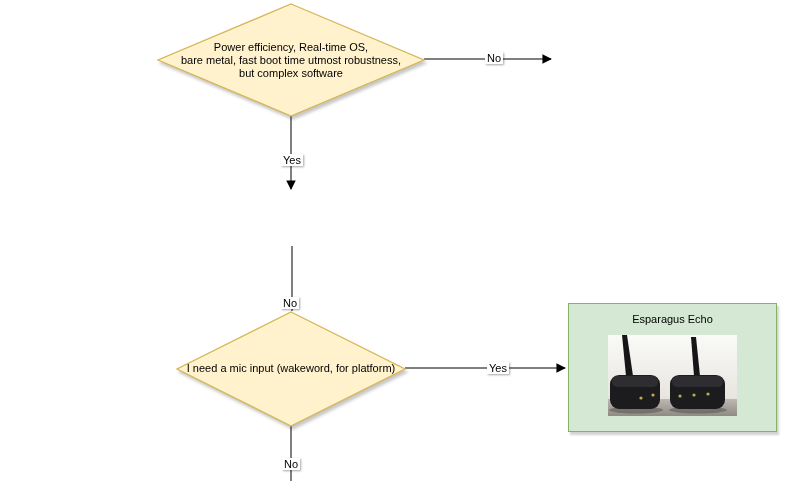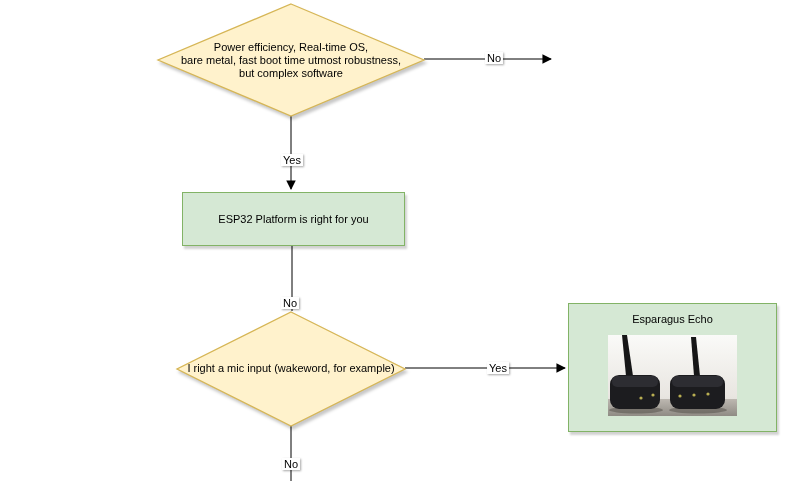--- a/index.html
+++ b/index.html
@@ -61,24 +61,23 @@
     <line x1="291" y1="426" x2="291" y2="481"></line>
 
     <polygon class="diamond" points="291,4 424,60 291,116 158,60"></polygon>
     <polygon class="diamond" points="291,312 405,369 291,426 177,369"></polygon>
   </svg>
 
   <div class="diamond-text multiline" style="left:156px; top:31px; width:270px; height:58px;">Power efficiency, Real-time OS,
 bare metal, fast boot time utmost robustness,
 but complex software</div>
 
-  <div class="diamond-text" style="left:166px; top:356px; width:250px; height:24px;">I right a mic input (wakeword, for example)</div>
+  <div class="diamond-text" style="left:166px; top:356px; width:250px; height:24px;">I need a mic input (wakeword, for platform)</div>
 
 
-  <div class="node-box result-box" style="left:182px; top:192px; width:223px; height:54px;">ESP32 Platform is right for you</div>
 
   <div class="node-box result-box media-node" style="left:568px; top:303px; width:209px; height:129px;">
     <div class="node-title">Esparagus Echo</div>
     <svg class="photo" width="129" height="81" viewBox="0 0 129 81">
       <defs>
         <linearGradient id="bgGrad" x1="0" y1="0" x2="0" y2="1">
           <stop offset="0" stop-color="#fafaf8"></stop>
           <stop offset="0.75" stop-color="#e9e6e1"></stop>
           <stop offset="1" stop-color="#d8d4ce"></stop>
         </linearGradient>

